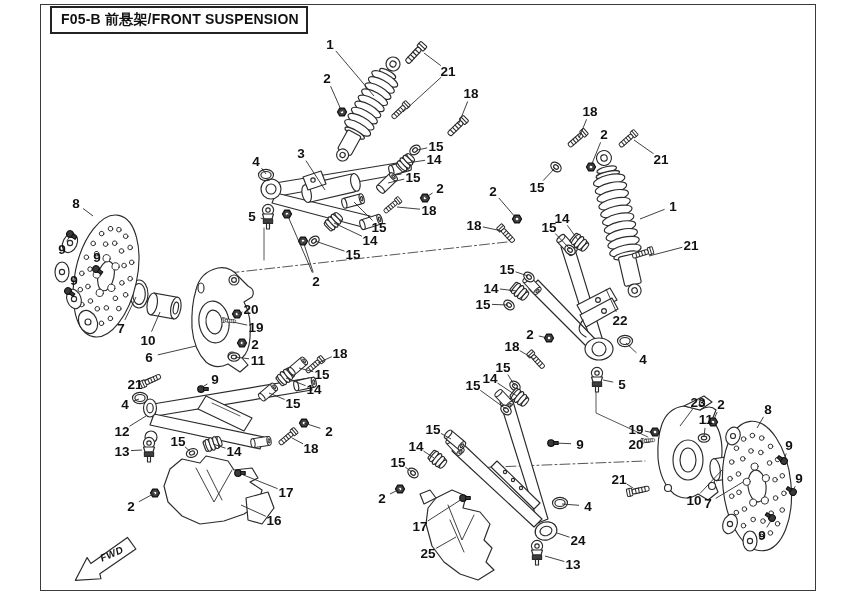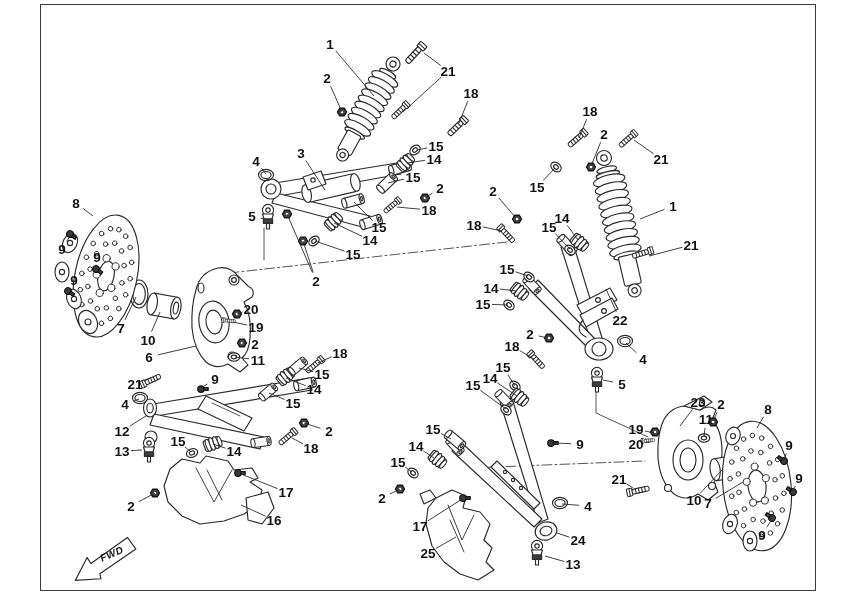--- a/index.html
+++ b/index.html
@@ -11,20 +11,23 @@
             border:2px solid #222;background:#fff;display:flex;align-items:center;
             padding:0 9px;font-weight:bold;font-size:14px;color:#111;white-space:nowrap;
             letter-spacing:.2px;z-index:3;}
   svg.diagram{position:absolute;left:0;top:0;z-index:2;}
 </style>
 </head>
 <body>
 
 <div class="page">
   <div class="frame"></div>
+  <div class="titlebox">
+    <span>F05-B 前悬架/FRONT SUSPENSION</span>
+  </div>
 
   <svg class="diagram" width="860" height="600" viewBox="0 0 860 600">
     <defs>
       <g id="hw-bolt">
         <rect x="0" y="-4.2" width="6" height="8.4" rx="1" fill="#fff"></rect>
         <line x1="3" y1="-4.2" x2="3" y2="4.2"></line>
         <rect x="6" y="-2.7" width="19" height="5.4" rx="2" fill="#fff"></rect>
         <line x1="10" y1="-2.7" x2="10" y2="2.7"></line>
           <line x1="13.5" y1="-2.7" x2="13.5" y2="2.7"></line>
         <line x1="17" y1="-2.7" x2="17" y2="2.7"></line>

